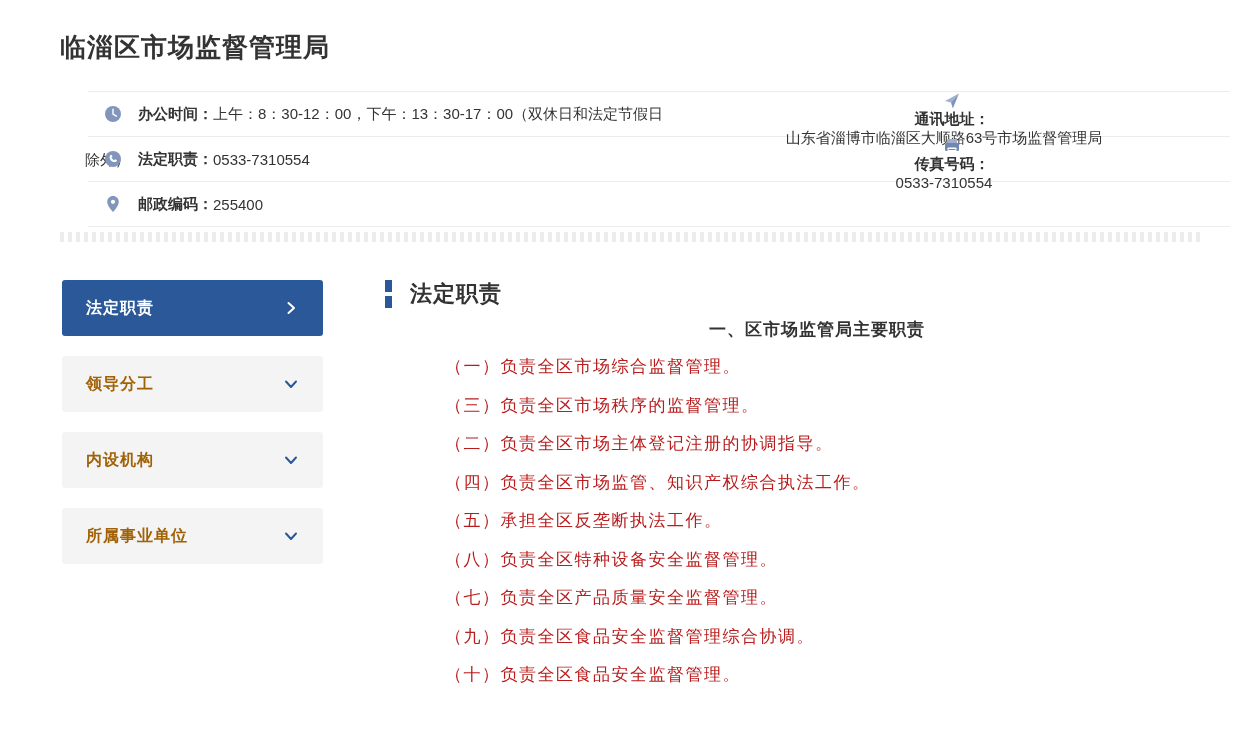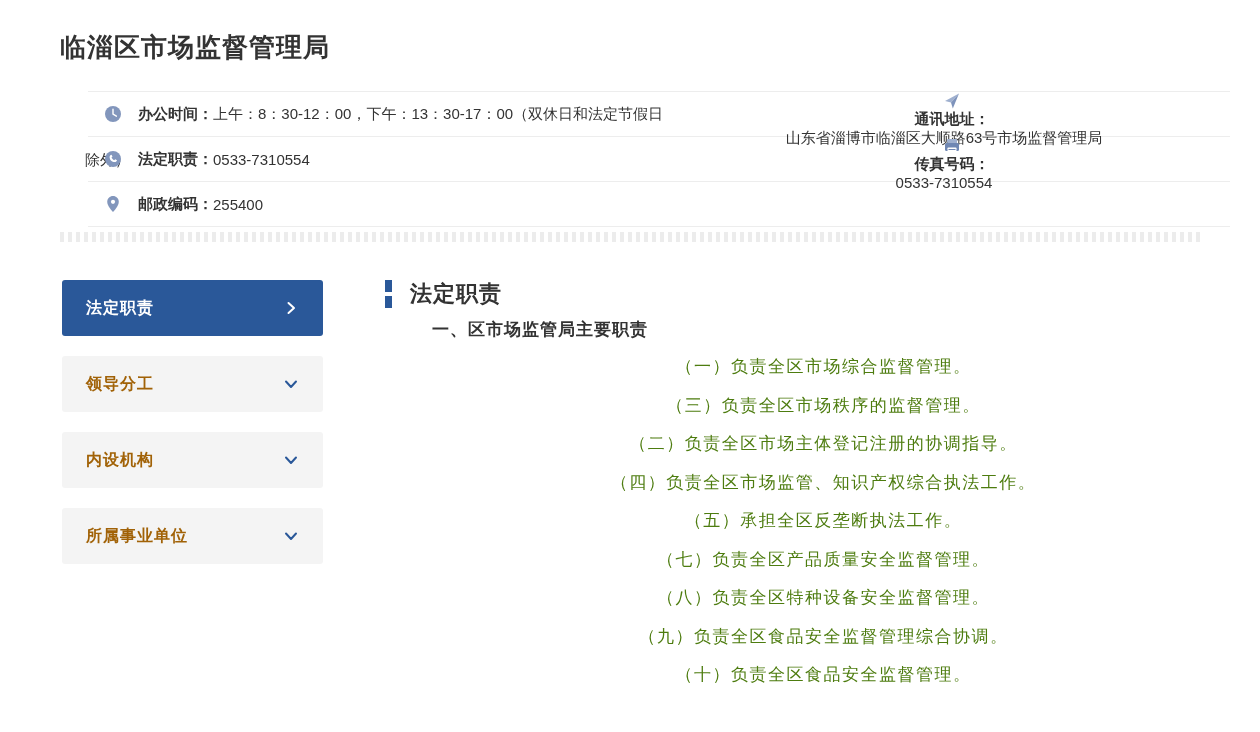--- a/index.html
+++ b/index.html
@@ -43,25 +43,25 @@
   .side-item.active { background:#2a5899; }
   .side-item.active .lbl { color:#fff; }
   .side-item .chev { width:16px; height:16px; }
 
   
   .main { position:absolute; left:385px; top:279px; width:817px; }
   .section-head { display:flex; align-items:center; }
   .head-bar { width:7px; height:28px; margin-right:18px; display:flex; flex-direction:column; justify-content:space-between; }
   .head-bar i { display:block; width:7px; height:12px; background:#2a5899; }
   .section-title { font-size:22px; font-weight:bold; color:#333; letter-spacing:1px; }
-  .section-sub { margin:9px 0 0 47px; font-size:17px; font-weight:bold; color:#333; letter-spacing:1px; }
+  .section-sub { margin:9px 0 0 47px; font-size:17px; font-weight:bold; color:#333; letter-spacing:1px;text-align:center; }
   .duties { margin:7px 0 0 60px; list-style:none; }
   .duties li {
     font-family:"Liberation Serif","DejaVu Serif",serif;
-    font-size:17px; color:#4d7c0f; line-height:38.5px; letter-spacing:1.5px; white-space:nowrap;text-align:center;
+    font-size:17px; color:#b91c1c; line-height:38.5px; letter-spacing:1.5px; white-space:nowrap;
   }
 </style>
 </head>
 <body>
 
 <div class="page">
 
   <h1 class="page-title">临淄区市场监督管理局</h1>
 
   <div class="contact">
@@ -175,20 +175,20 @@
         </span>
       <span class="section-title">法定职责</span>
     </div>
     <div class="section-sub">一、区市场监管局主要职责</div>
     <ul class="duties">
       <li>（一）负责全区市场综合监督管理。</li>
       <li>（三）负责全区市场秩序的监督管理。</li>
       <li>（二）负责全区市场主体登记注册的协调指导。</li>
       <li>（四）负责全区市场监管、知识产权综合执法工作。</li>
       <li>（五）承担全区反垄断执法工作。</li>
+      <li>（八）负责全区特种设备安全监督管理。</li>
       <li>（七）负责全区产品质量安全监督管理。</li>
-      <li>（八）负责全区特种设备安全监督管理。</li>
       <li>（九）负责全区食品安全监督管理综合协调。</li>
       <li>（十）负责全区食品安全监督管理。</li>
     </ul>
   </div>
 
 </div>
 
 </body></html>

